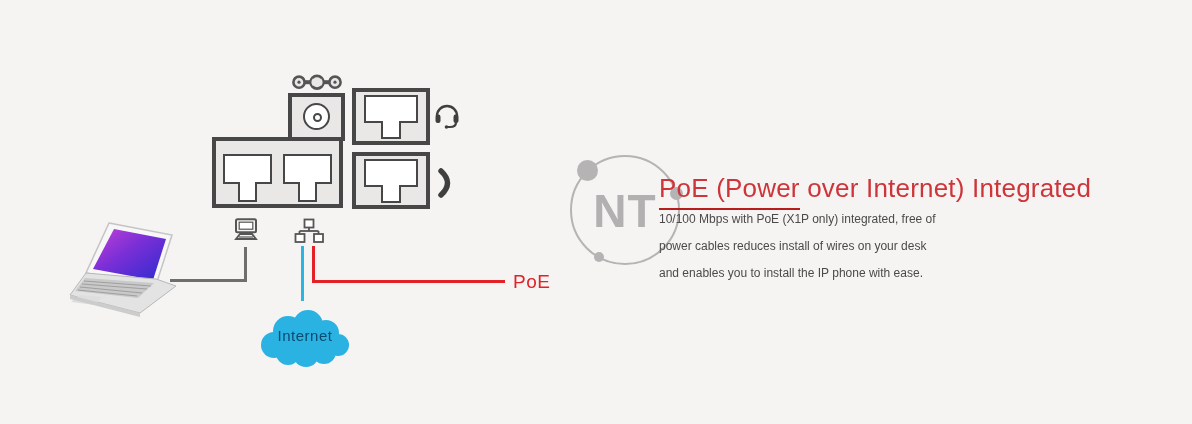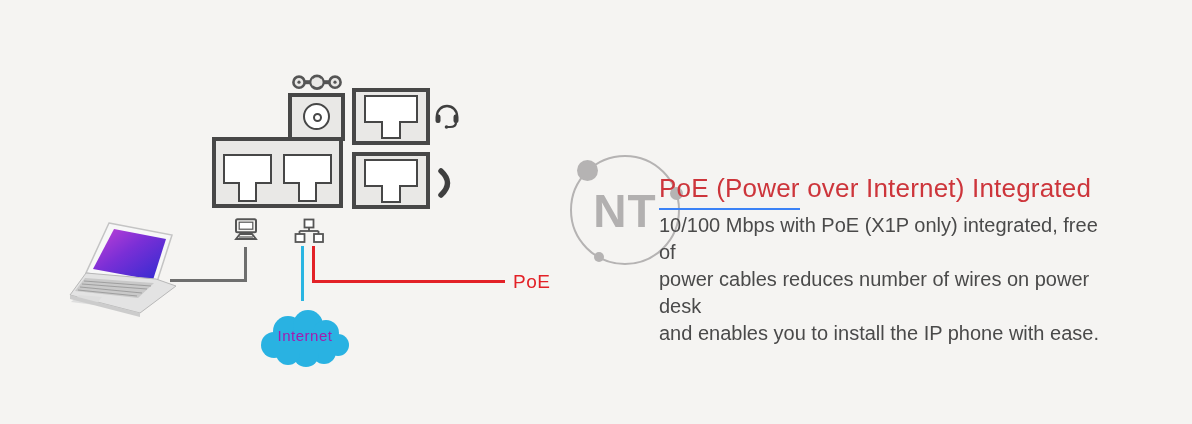--- a/index.html
+++ b/index.html
@@ -31,21 +31,21 @@
   
   .cable { position:absolute; }
   .cable.gray { background:#6e6e6e; }
   .cable.blue { background:#2ab5e2; }
   .cable.red  { background:#e32127; }
 
   
   .cloud-wrap { position:absolute; left:258px; top:303px; width:94px; height:64px; }
   .cloud-label {
     position:absolute; inset:0; display:flex; align-items:center; justify-content:center;
-    color:#a21caf; font-size:15px; letter-spacing:.5px; padding-top:1px;
+    color:#0c4a6e; font-size:15px; letter-spacing:.5px; padding-top:1px;
   }
 
   
   .poe-label {
     position:absolute; left:513px; top:271px;
     color:#e32127; font-size:19px; font-weight:400; letter-spacing:.5px;
   }
 
   
   .logo { position:absolute; left:570px; top:155px; width:110px; height:110px; }
@@ -60,22 +60,22 @@
   .dot-big   { left:7px;  top:5px;  width:21px; height:21px; }
   .dot-right { left:100px; top:32px; width:13px; height:13px; }
   .dot-small { left:24px; top:97px; width:10px; height:10px; }
 
   
   .copy { position:absolute; left:659px; top:172px; width:460px; }
   .copy h1 {
     font-size:26px; font-weight:400; color:#cd353b;
     letter-spacing:.2px; line-height:32px; white-space:nowrap;
   }
-  .copy h1 .u { border-bottom:2px solid #3b82f6; padding-bottom:5px; }
-  .copy .body { margin-top:8px; color:#4a4a4a; font-size:20px; line-height:27px; }
+  .copy h1 .u { border-bottom:2px solid #b91c1c; padding-bottom:5px; }
+  .copy .body { margin-top:2px; color:#4a4a4a; font-size:12px; line-height:27px; }
 
   svg { display:block; }
 </style>
 </head>
 <body>
 
 <div class="canvas">
 
   <svg class="abs" style="left:62px; top:222px;" width="118" height="98" viewBox="0 0 118 98" aria-hidden="true">
     <defs>
@@ -200,18 +200,18 @@
     <div class="logo-dot dot-big"></div>
     <div class="logo-dot dot-right"></div>
     <div class="logo-dot dot-small"></div>
     <div class="logo-text">NT</div>
   </div>
 
   <div class="copy">
     <h1><span class="u">PoE (Power</span><span> over Internet) Integrated</span></h1>
     <div class="body">
       <div>10/100 Mbps with PoE (X1P only) integrated, free of</div>
-      <div>power cables reduces number of wires on power desk</div>
+      <div>power cables reduces install of wires on your desk</div>
       <div>and enables you to install the IP phone with ease.</div>
     </div>
   </div>
 
 </div>
 
 </body></html>

